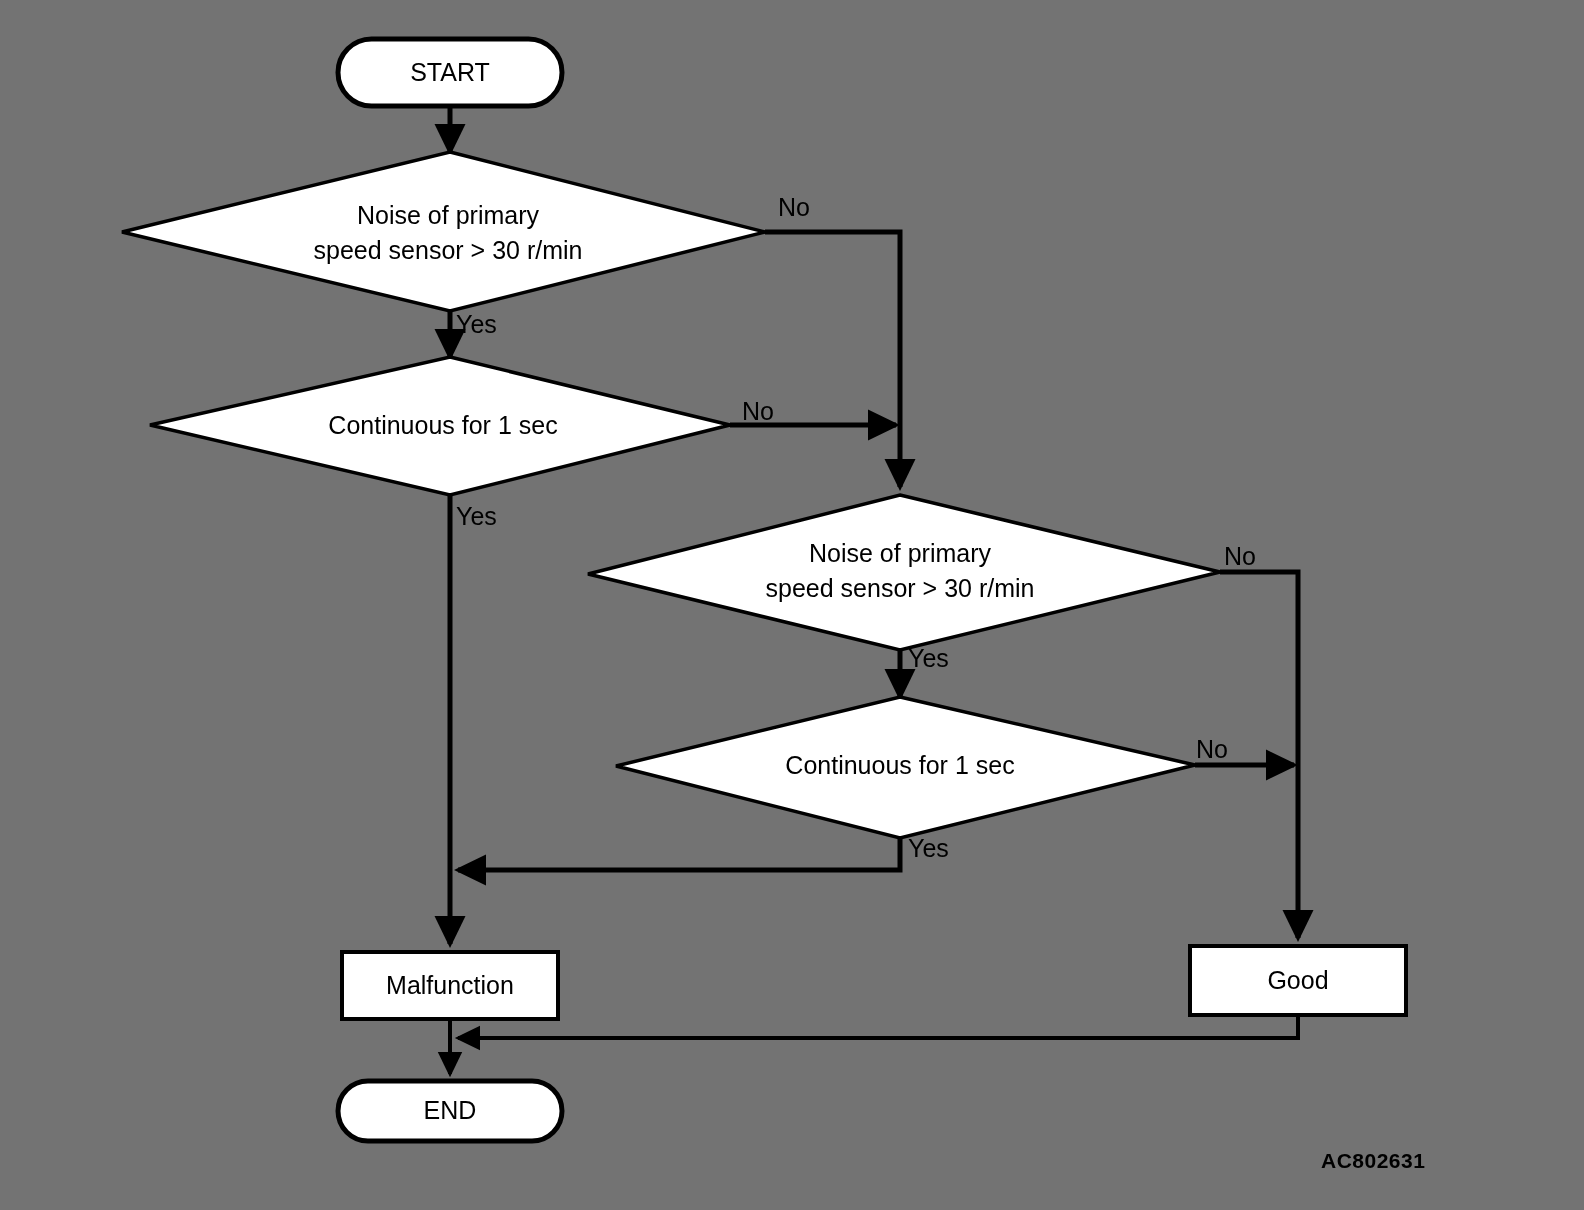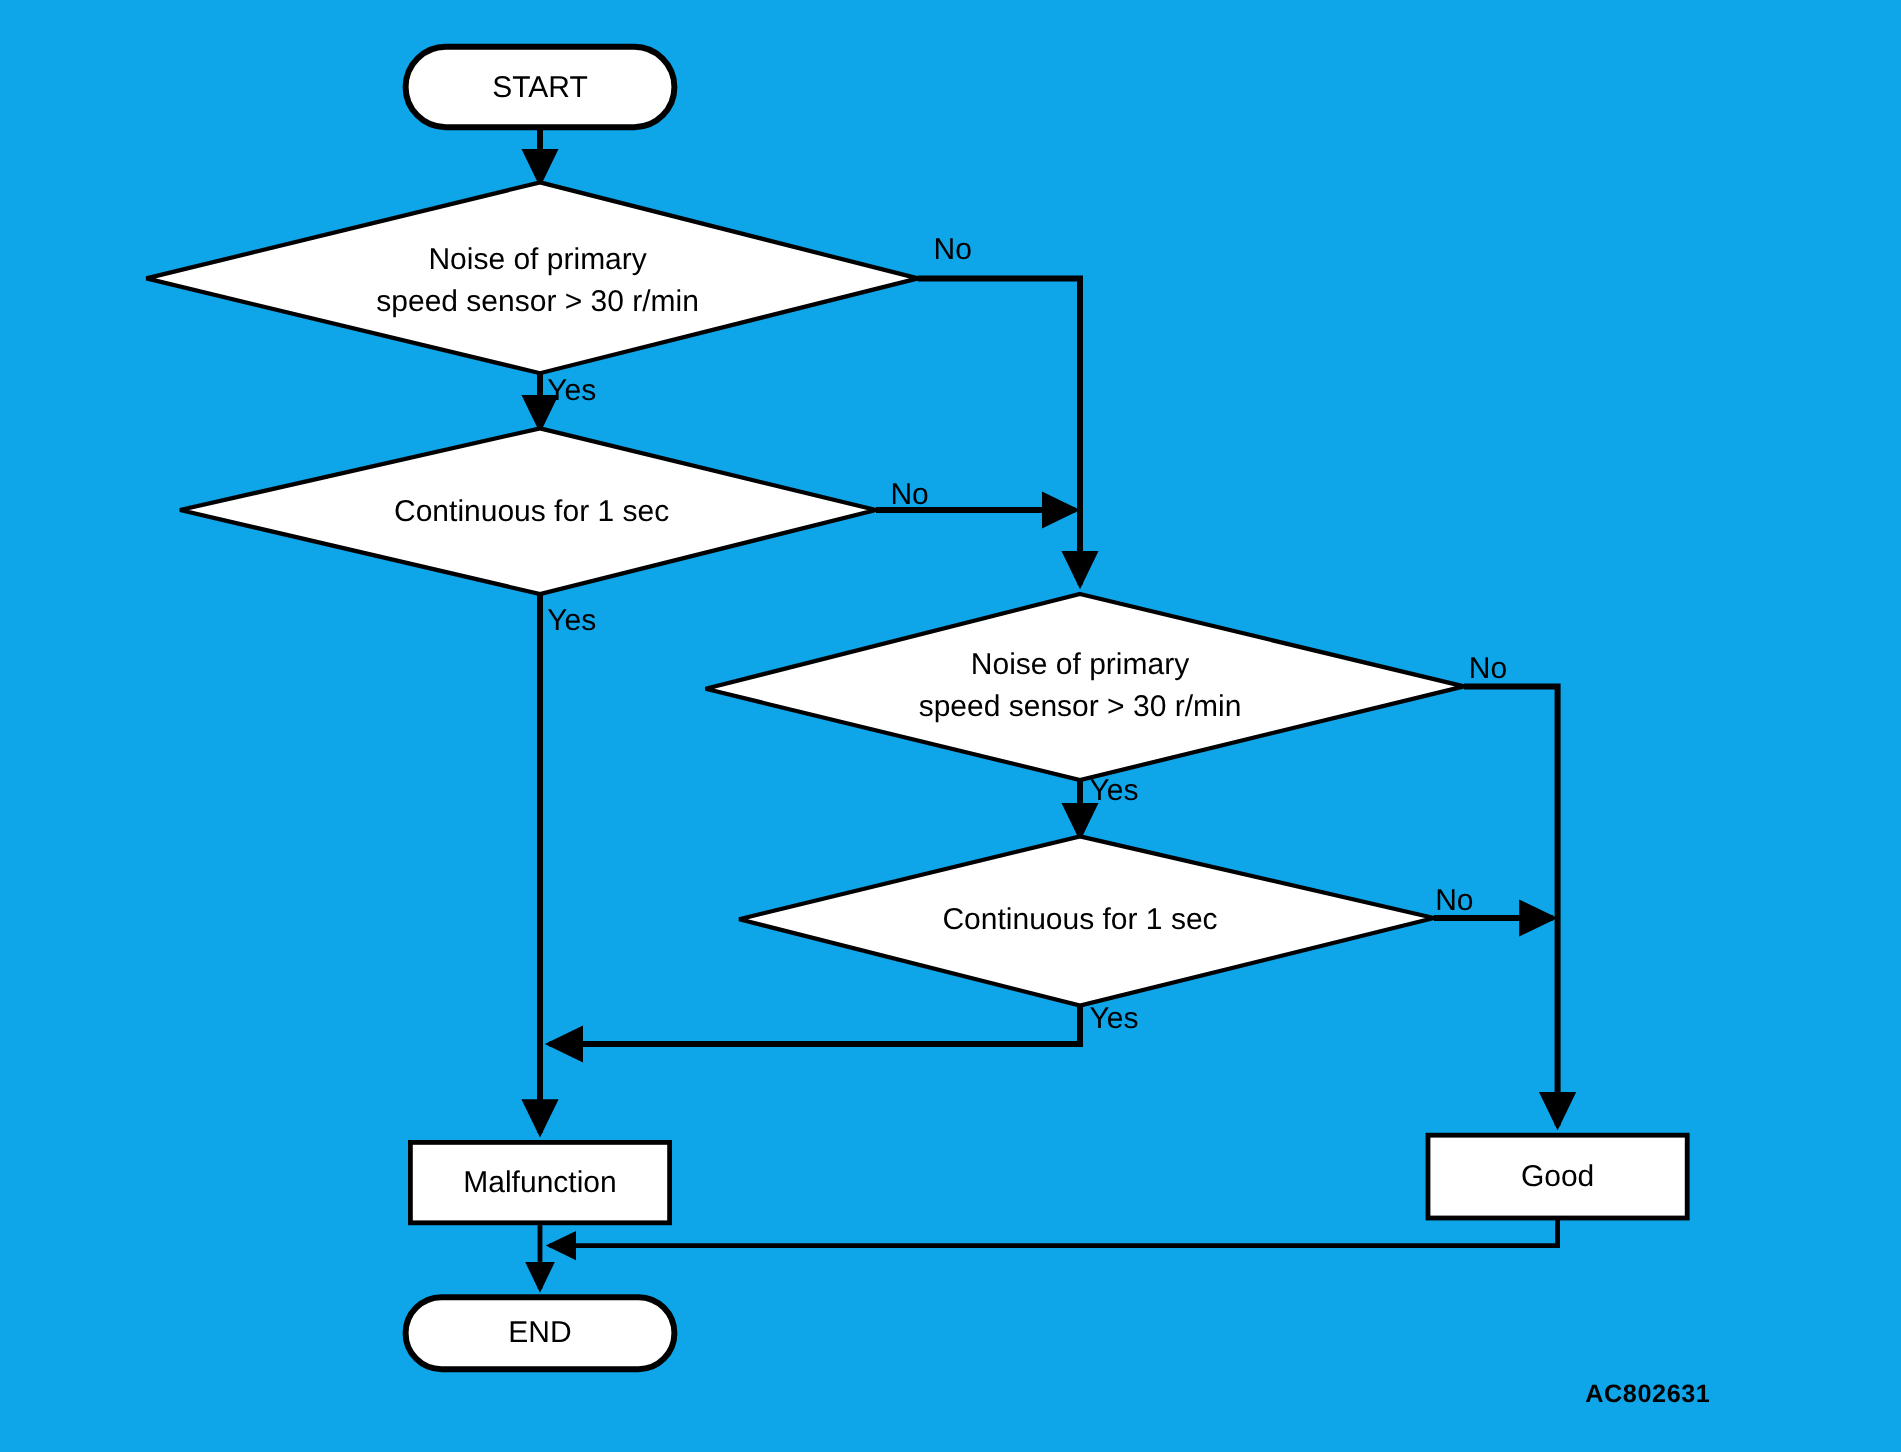--- a/index.html
+++ b/index.html
@@ -8,21 +8,21 @@
     background: #ffffff;
   }
   body {
     font-family: "Liberation Sans", sans-serif;
     color: #000000;
   }
   #canvas {
     position: relative;
     width: 1584px;
     height: 1210px;
-    background: #0ea5e9;
+    background: #737373;
     overflow: hidden;
   }
   #flow-svg {
     position: absolute;
     left: 0;
     top: 0;
     width: 1584px;
     height: 1210px;
   }
   .node-text {

